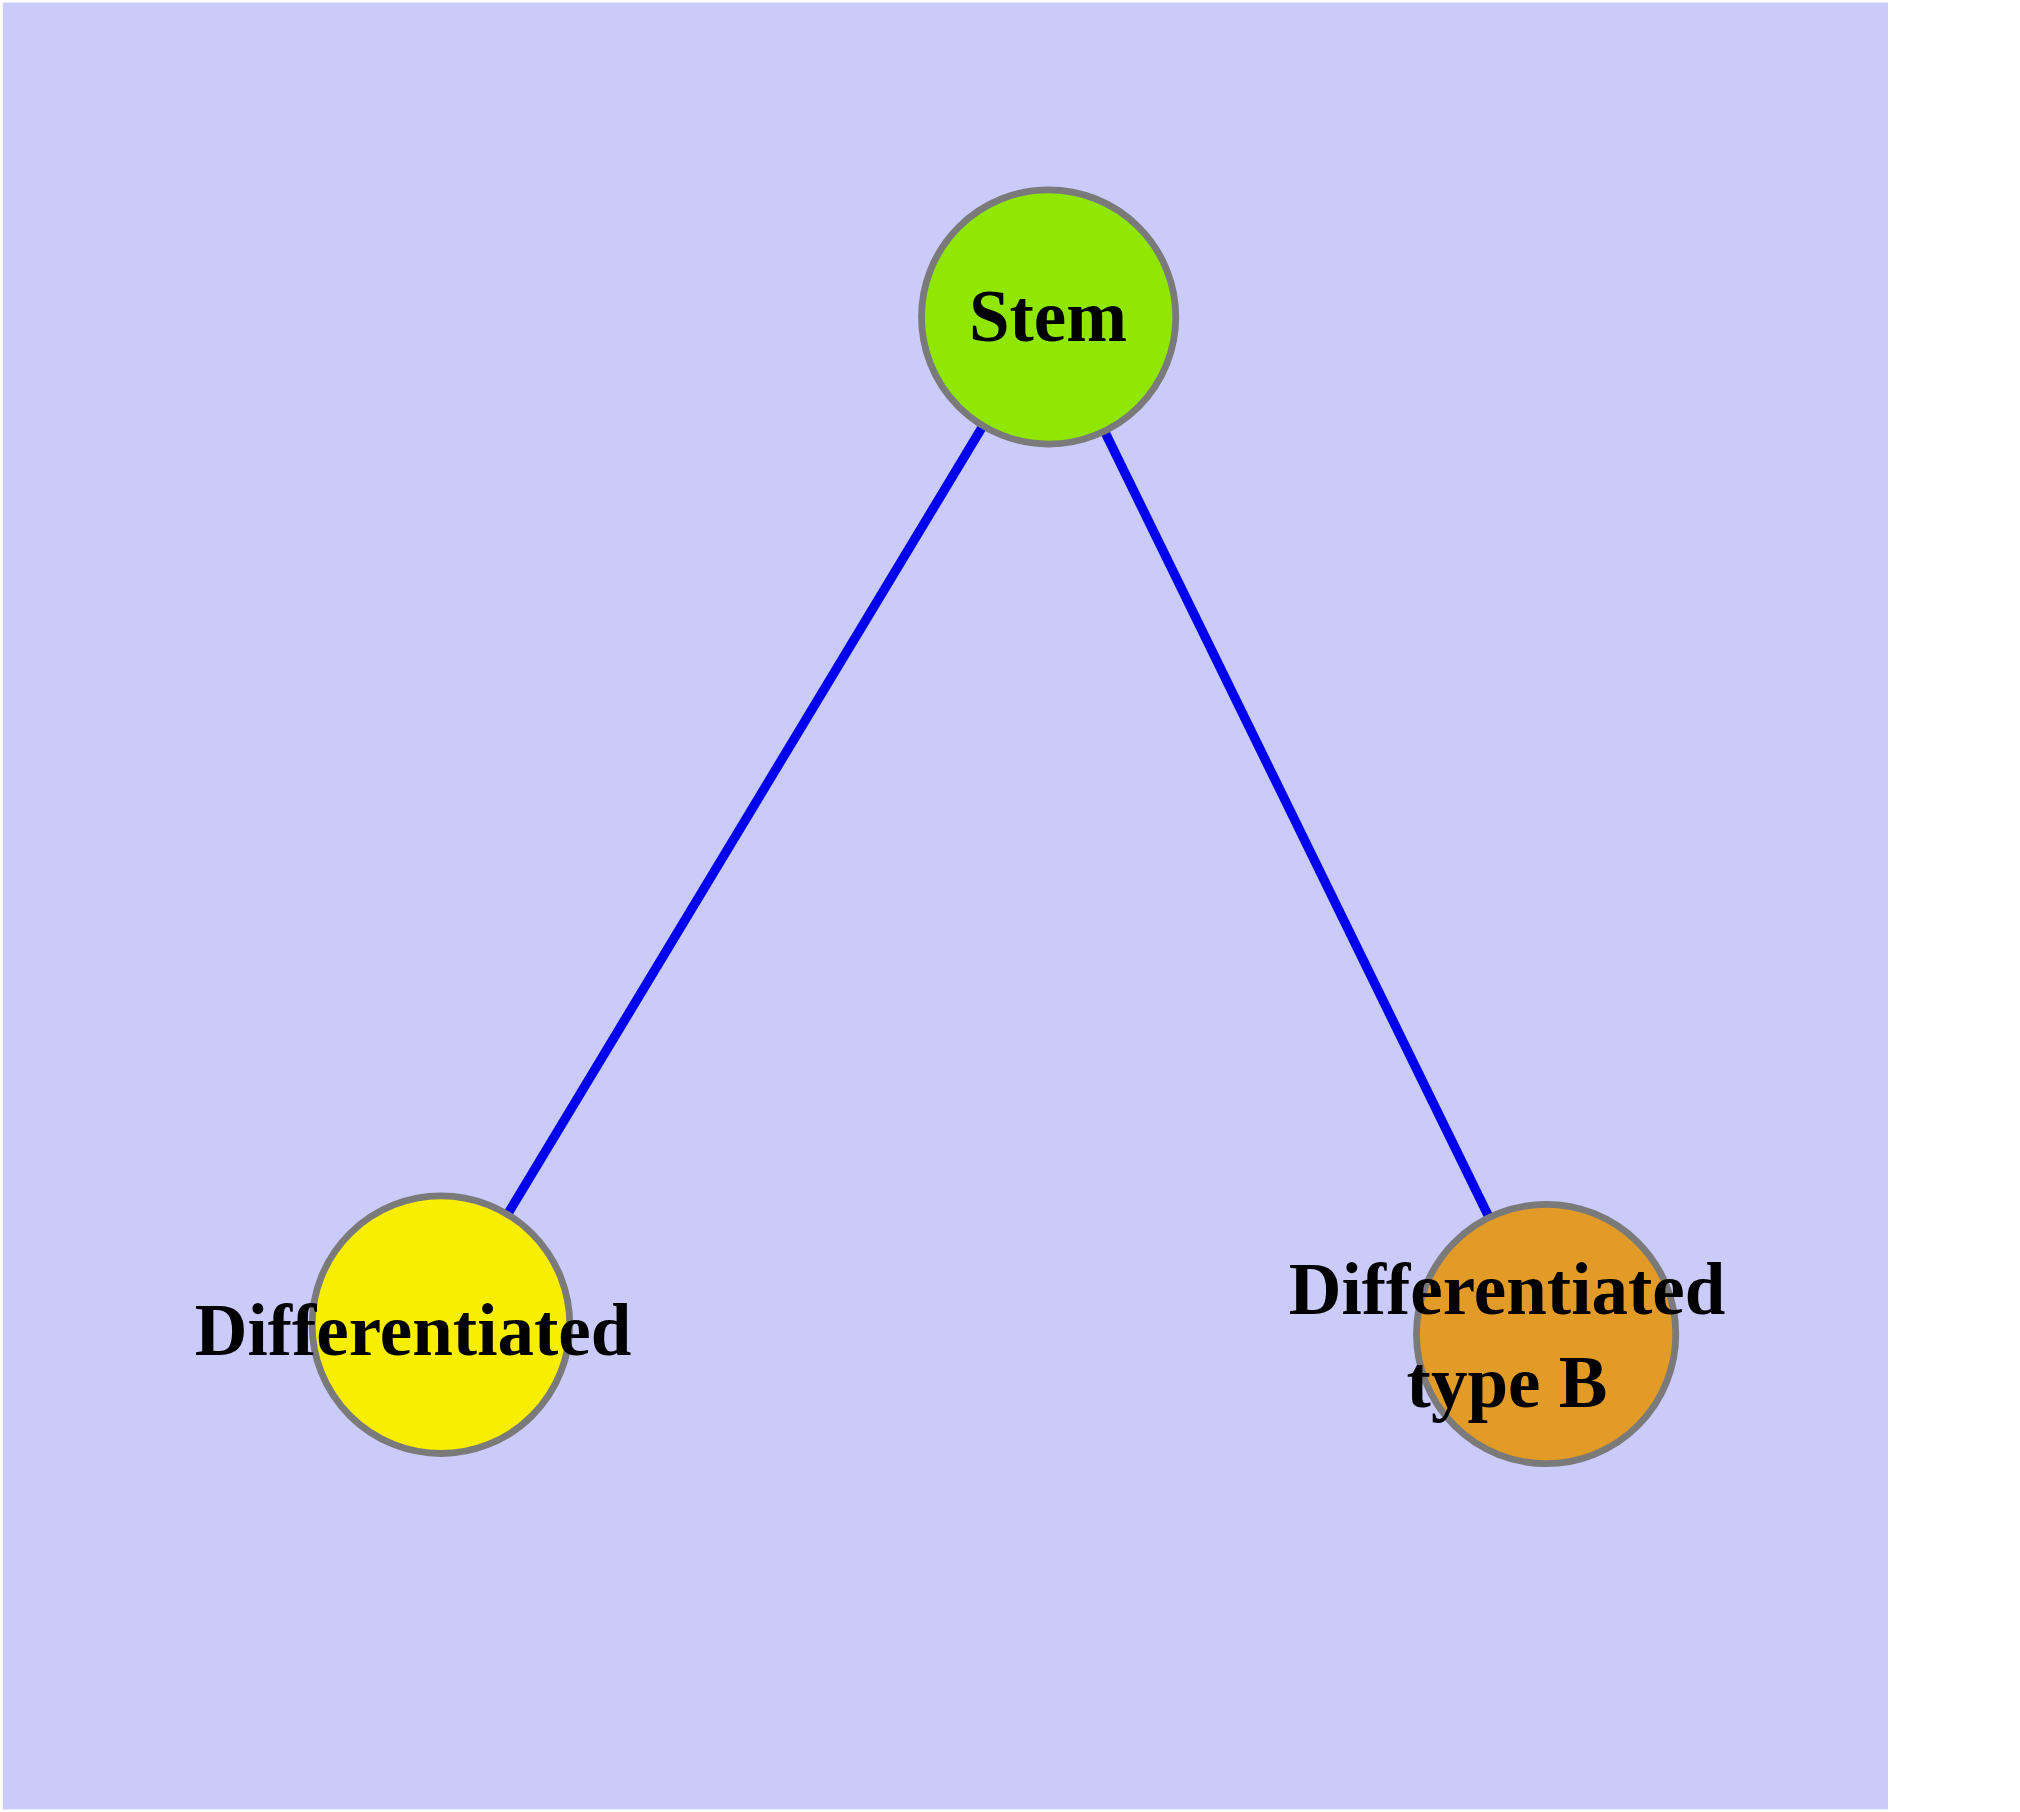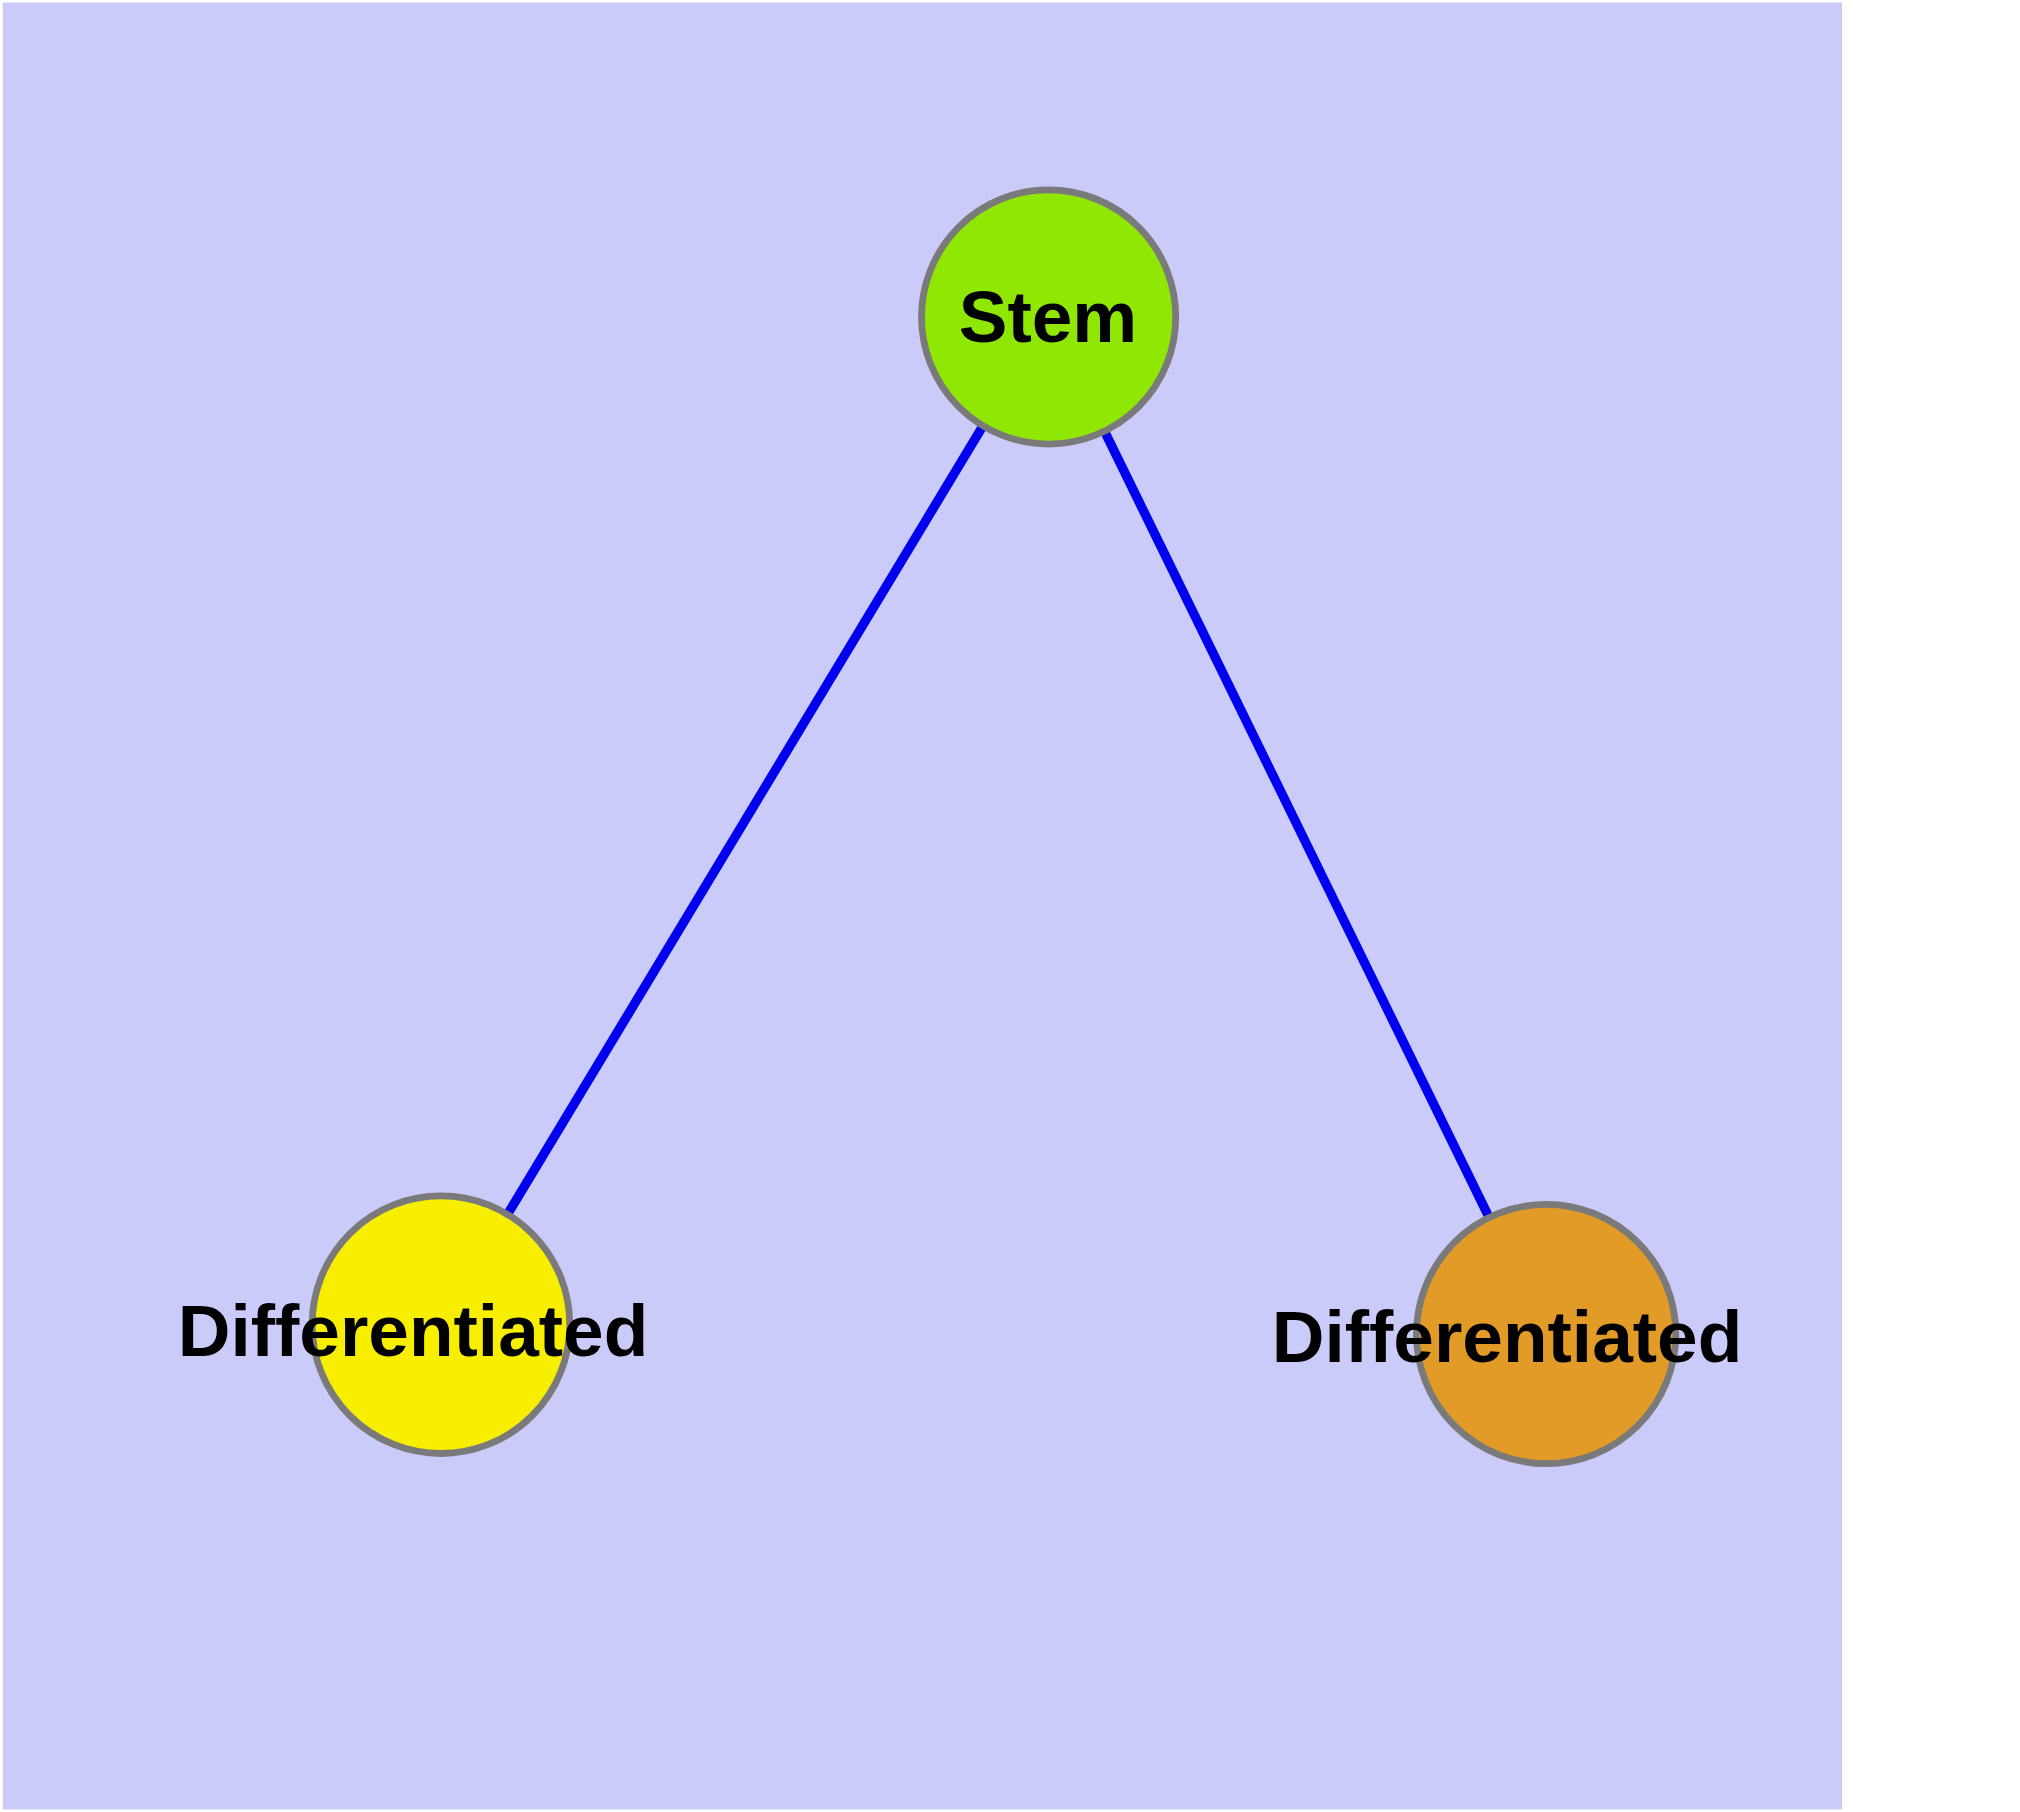--- a/index.html
+++ b/index.html
@@ -2,21 +2,22 @@
 <html style="font-size:13.6px"><head>
 <meta charset="utf-8">
 <style>
   html, body { margin: 0; padding: 0; }
   .page {
     position: relative;
     width: 1842px;
     height: 1812px;
     background: #ffffff;
     overflow: hidden;
-    font-family: Liberation Sans, sans-serif;
+    font-family: Liberation Serif, serif;
+    padding-left: 46px;
   }
   .graph-svg {
     position: absolute;
     left: 0;
     top: 0;
     display: block;
   }
   .node-label {
     position: absolute;
     transform: translate(-50%, -50%);
@@ -50,16 +51,17 @@
   </svg>
 
   <div class="node-label" style="left: 1048px; top: 317px; color: rgb(0, 0, 0);">Stem</div>
 
   <div class="node-label" style="left: 413px; top: 1331px; color: rgb(0, 0, 0);">
     <span>Differentiated</span>
   </div>
 
   <div class="node-label" style="left: 1507px; top: 1337px; color: rgb(0, 0, 0);">
     <span>Differentiated</span>
+    <span>type B</span>
   </div>
 
 </div>
 
 
 </body></html>

